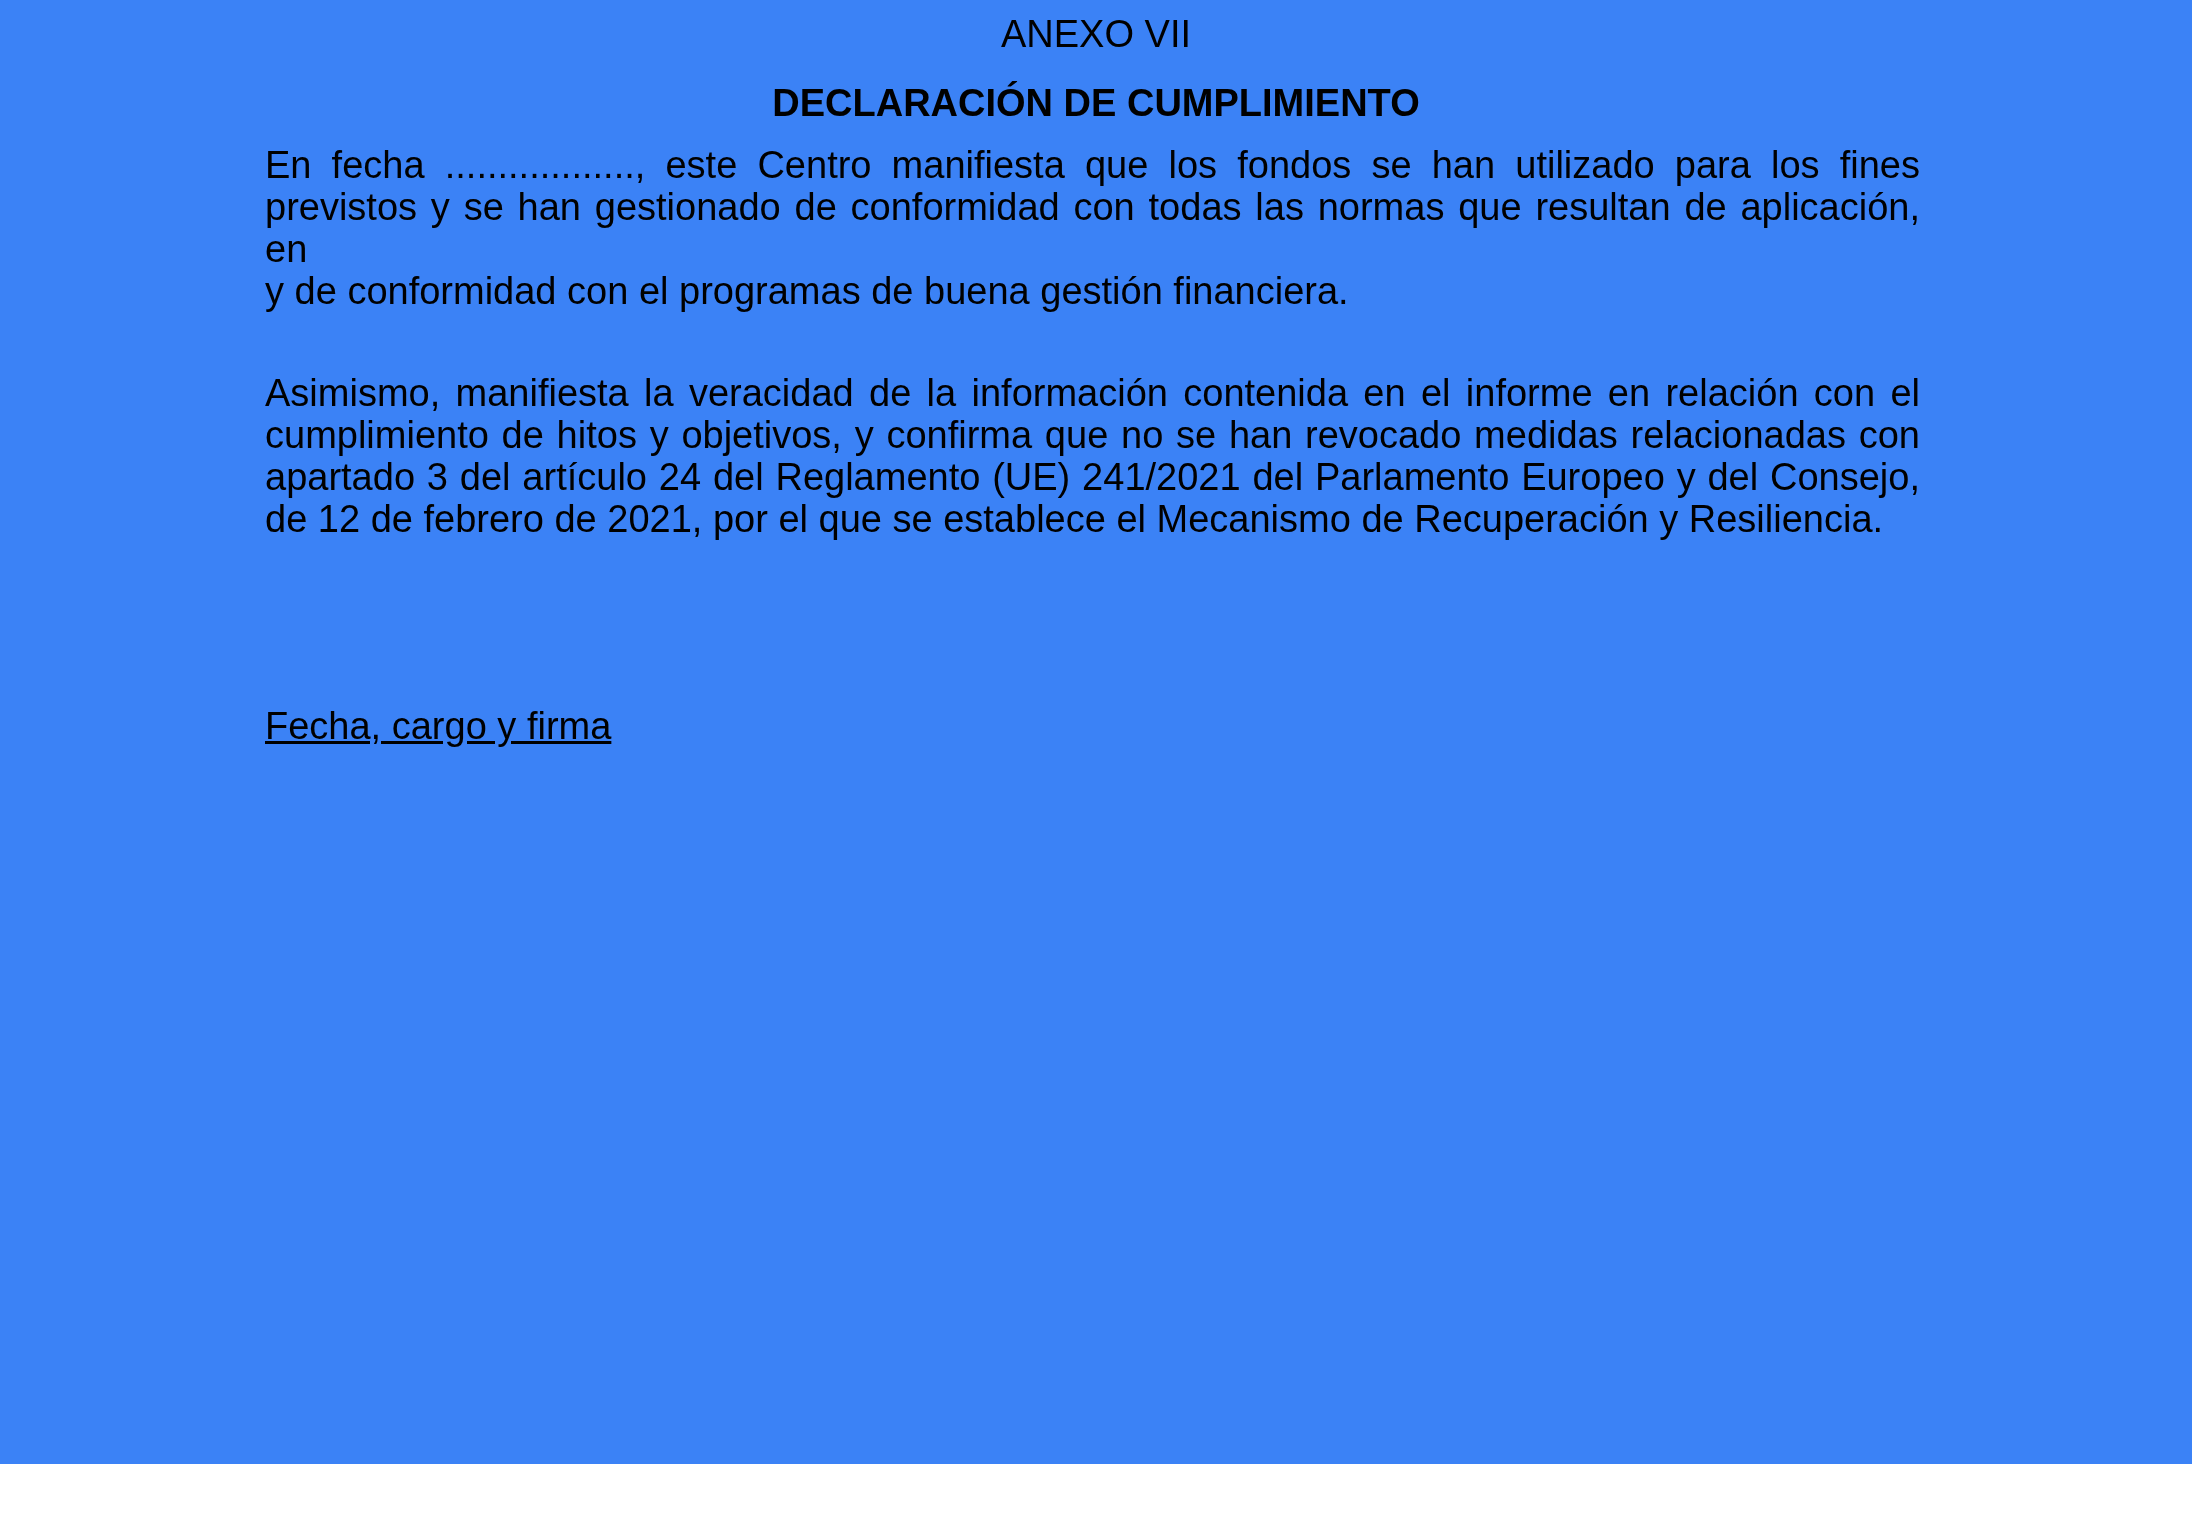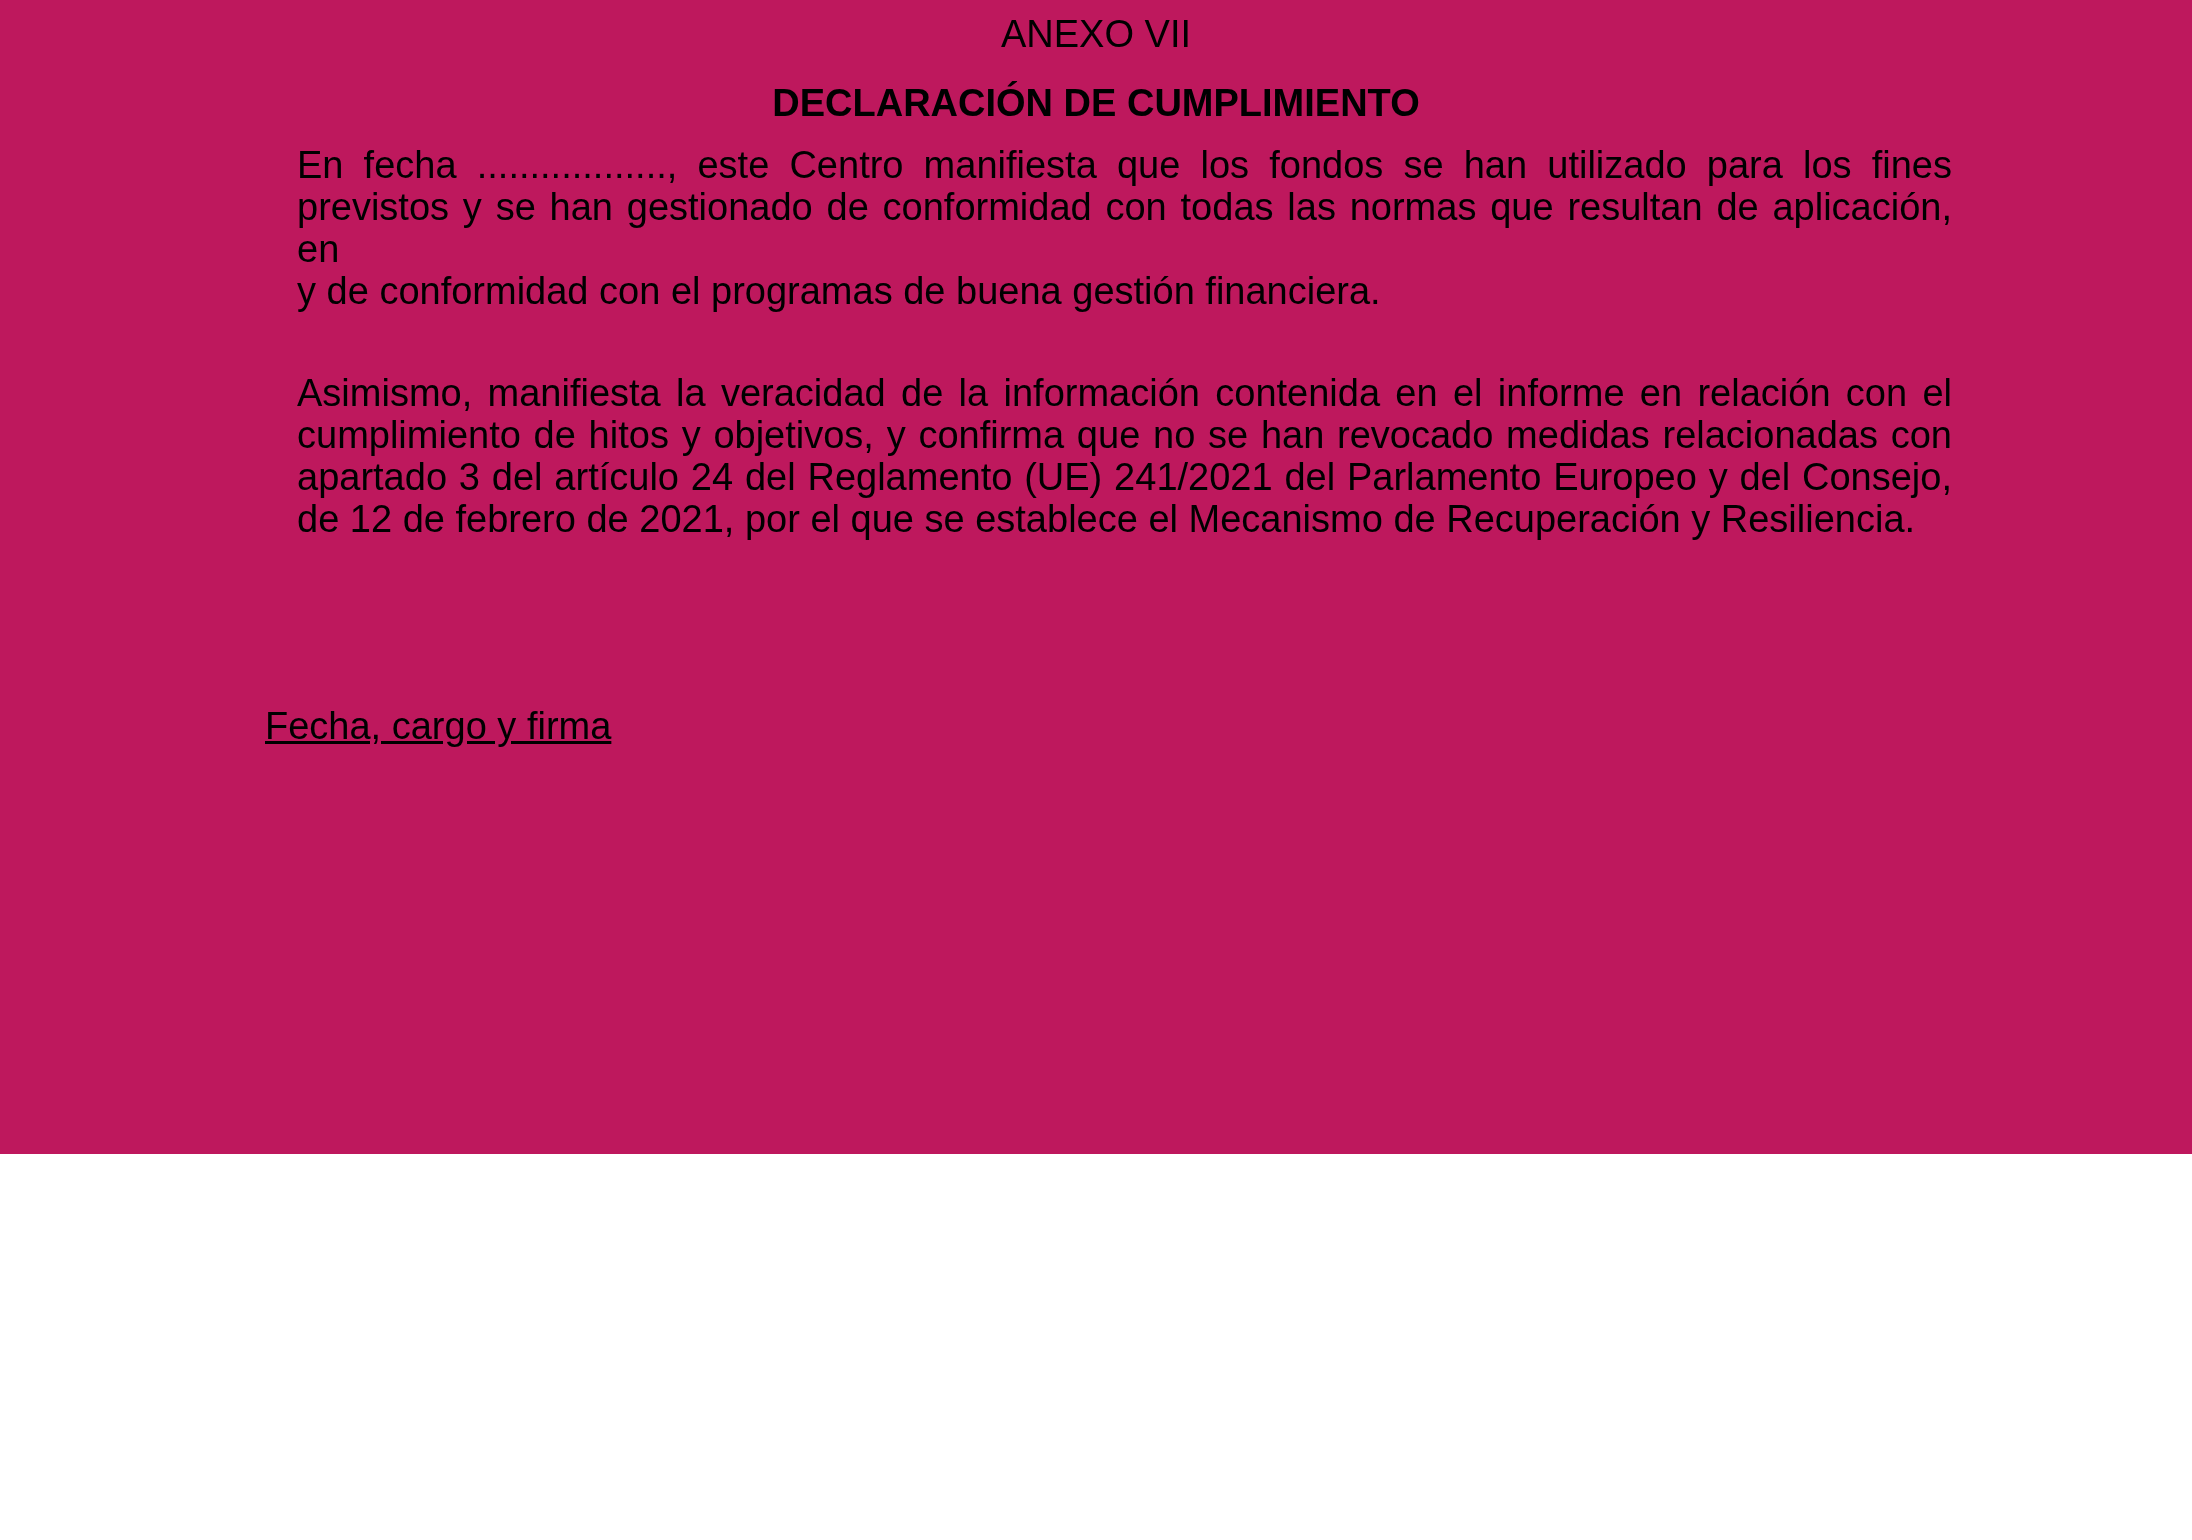--- a/index.html
+++ b/index.html
@@ -3,42 +3,41 @@
 <meta charset="utf-8">
 <style>
   html, body {
     margin: 0;
     padding: 0;
     background: #ffffff;
   }
   .page {
     position: relative;
     width: 2192px;
-    height: 1154px;
-    background: #be185d;
+    height: 1464px;
+    background: #3b82f6;
     color: #000000;
     font-family: "Liberation Sans", sans-serif;
     font-size: 38px;
     line-height: 42px;
     overflow: hidden;
   }
   .doc-title {
     position: absolute;
     left: 0;
     width: 2192px;
     text-align: center;
     white-space: nowrap;
   }
   #title1 { top: 13px; font-weight: normal; }
   #title2 { top: 82px; font-weight: bold; }
   .para {
     position: absolute;
     left: 265px;
     width: 1655px;
-    margin-left: 32px;
   }
   #p1 { top: 144px; }
   #p2 { top: 372px; }
   .line {
     text-align: justify;
     text-align-last: justify;
     text-justify: inter-word;
   }
   .line.last {
     text-align: left;

